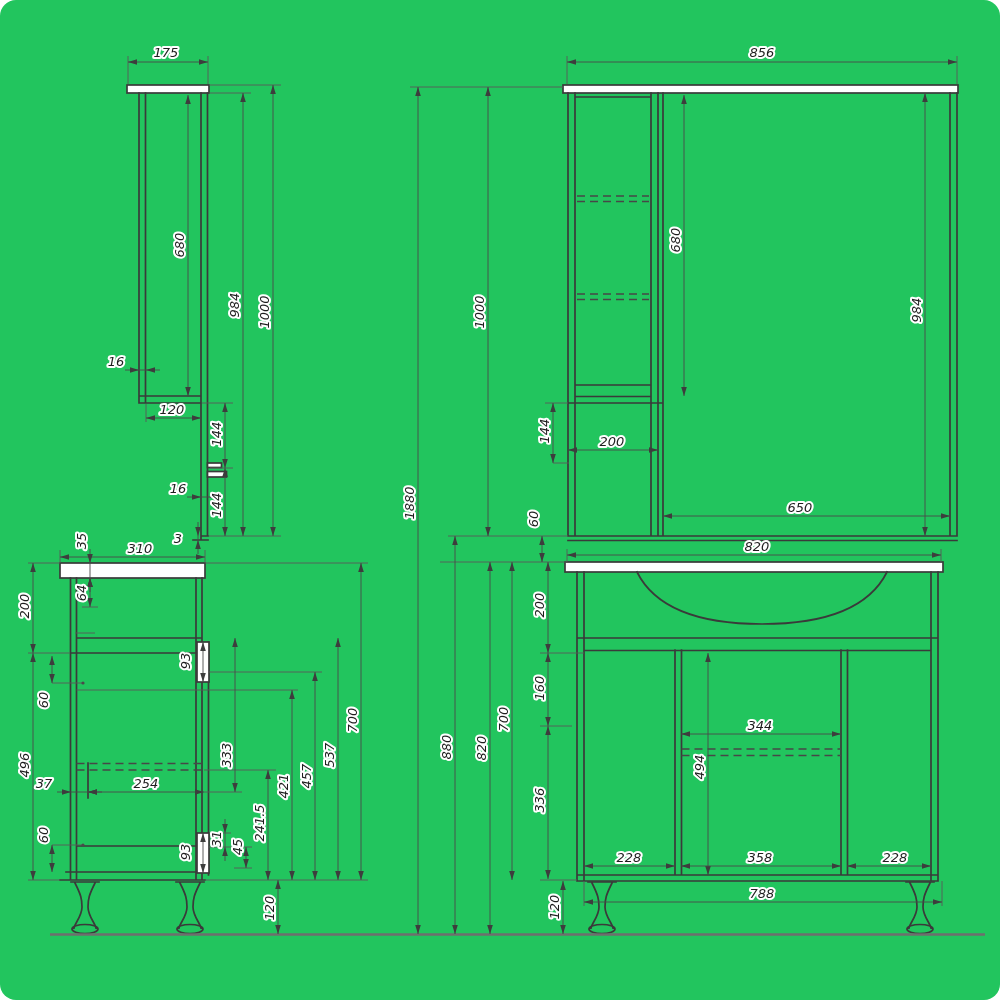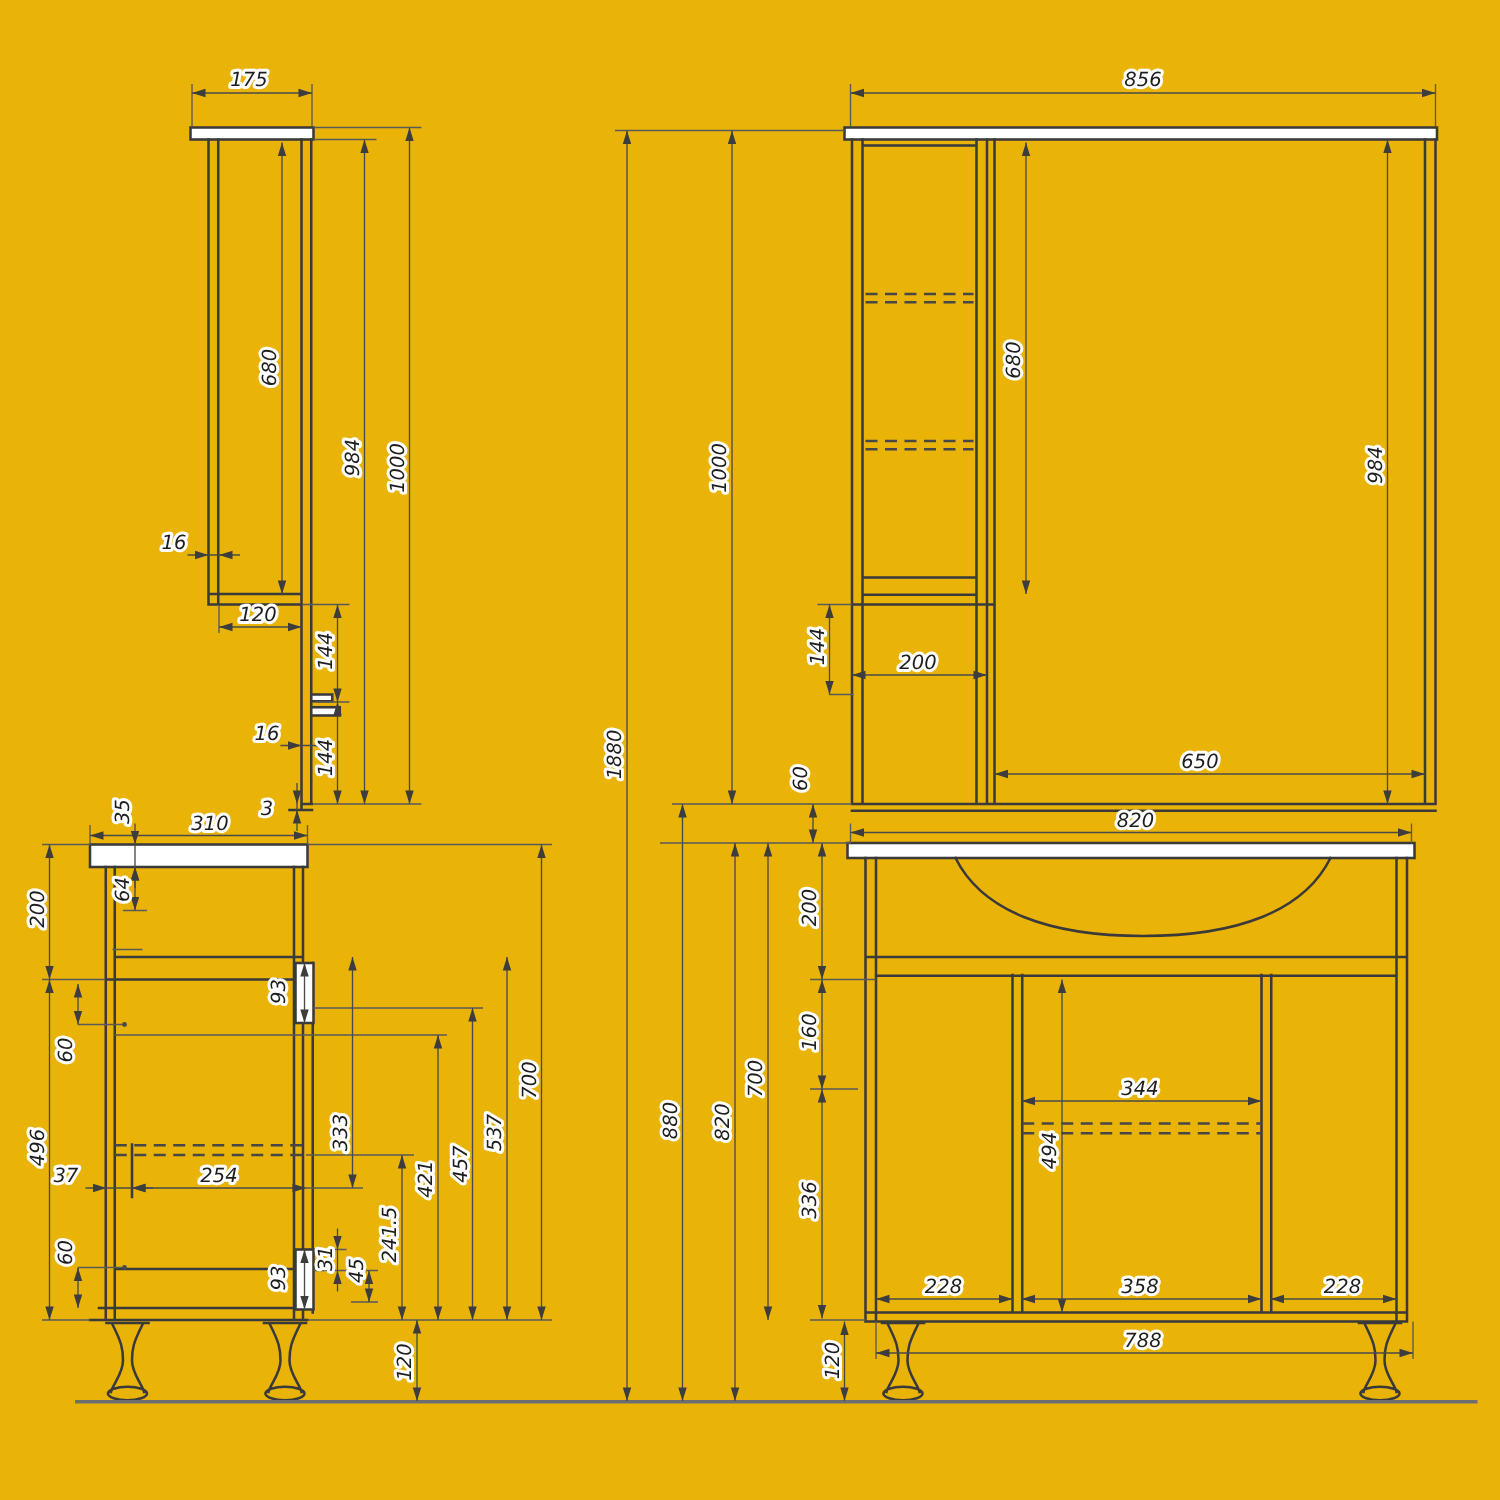--- a/index.html
+++ b/index.html
@@ -1,17 +1,17 @@
 <!DOCTYPE html>
 <html><head>
 <meta charset="utf-8">
 <style>
   html,body{margin:0;padding:0;background:#ffffff;}
-  .stage{position:relative;width:1000px;height:1000px;background:#eab308;overflow:hidden;
-         font-family:"DejaVu Sans",sans-serif;}
+  .stage{position:relative;width:1000px;height:1000px;background:#22c55e;overflow:hidden;
+         font-family:"DejaVu Sans",sans-serif;border-radius:16px;}
   svg{display:block}
   .obj{stroke:#3a3a3a;stroke-width:1.7;fill:none;stroke-linecap:square}
   .objfill{stroke:#3a3a3a;stroke-width:1.7;fill:#ffffff}
   .thin{stroke:#5a5a5a;stroke-width:0.9;fill:none}
   .dash{stroke:#474747;stroke-width:1.6;fill:none;stroke-dasharray:8 5}
   .dimline{stroke:#4a4a4a;stroke-width:0.9;fill:none}
   .arrow{fill:#3d3d3d;stroke:none}
   .dimtext{font-family:"DejaVu Sans",sans-serif;font-style:italic;font-size:13px;fill:#1e1e1e;
            paint-order:stroke;stroke:#ffffff;stroke-width:4px;stroke-linejoin:round}
   .floor{stroke:#6e6e6e;stroke-width:2.4;fill:none}

